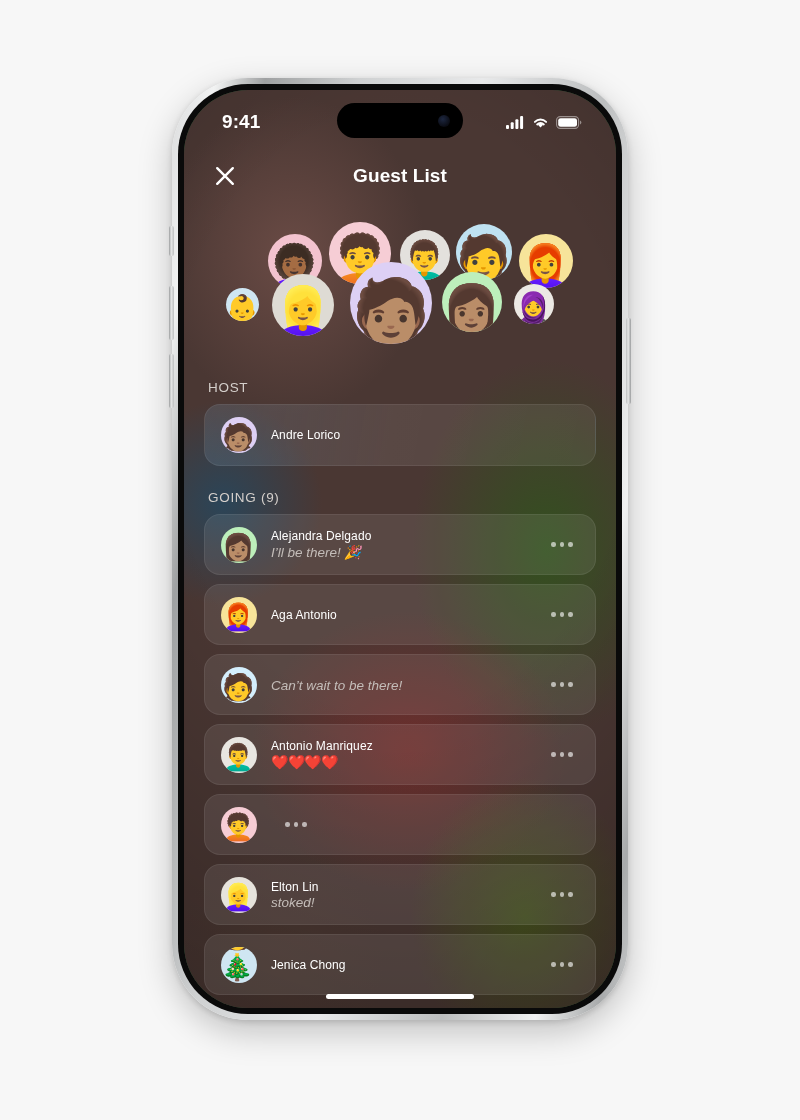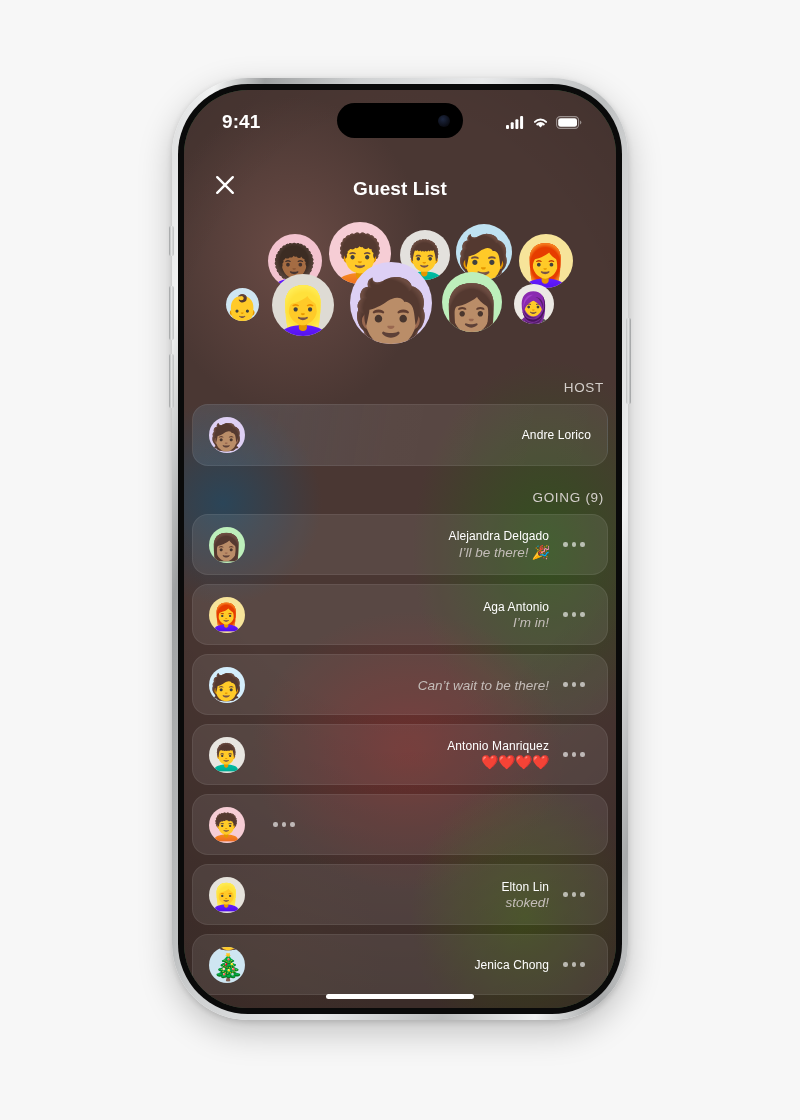--- a/index.html
+++ b/index.html
@@ -63,40 +63,40 @@
     position:absolute; left:50%; transform:translateX(-50%); top:13px;
     width:126px; height:35px; border-radius:20px; background:#000; z-index:22;
   }
   .di-cam { position:absolute; right:13px; top:50%; transform:translateY(-50%);
             width:12px; height:12px; border-radius:50%;
             background: radial-gradient(circle at 40% 35%, #1d2740 0%, #0a0c14 70%); }
 
   
   .navbar {
     position:absolute; left:0; right:0; top:62px; height:48px; z-index:18;
-    display:flex; align-items:flex-end;
+    display:flex; align-items:center;
   }
   .close-btn {
     position:absolute; left:26px; width:30px; height:30px;
     display:flex; align-items:center; justify-content:center; cursor:pointer;
   }
   .nav-title {
     width:100%; text-align:center; color:#fff; font-size:19px; font-weight:700;
     letter-spacing:.1px;
   }
 
   
   .cluster { position:absolute; left:0; right:0; top:122px; height:140px; z-index:15; }
   .av { position:absolute; border-radius:50%; overflow:hidden;
         display:flex; align-items:flex-end; justify-content:center; }
   .av .glyph { font-size:1em; line-height:1; }
 
   
   .content { position:absolute; left:0; right:0; top:268px; bottom:0; z-index:14;
-             padding: 0 8px; text-align: right; }
+             padding: 0 20px; }
   .sect-head {
     color:#d4cfcb; font-size:13.5px; letter-spacing:.7px; font-weight:400;
     padding: 22px 4px 9px 4px;
   }
   .card {
     border-radius:16px; background: rgba(255,255,255,.085);
     border: .5px solid rgba(255,255,255,.07);
     display:flex; align-items:center; padding: 0 16px;
     position:relative;
   }
@@ -244,21 +244,20 @@
             <div class="more-btn">
               <i></i>
               <i></i>
               <i></i>
             </div>
           </div>
           <div class="card guest">
             <div class="row-av" style="background: rgb(247, 228, 154);">👩‍🦰</div>
             <div class="row-text">
               <div class="row-name">Aga Antonio</div>
-              <div class="row-note">I’m in!</div>
             </div>
             <div class="more-btn">
               <i></i>
               <i></i>
               <i></i>
             </div>
           </div>
           <div class="card guest">
             <div class="row-av" style="background: rgb(212, 238, 252);">🧑</div>
             <div class="row-text">

